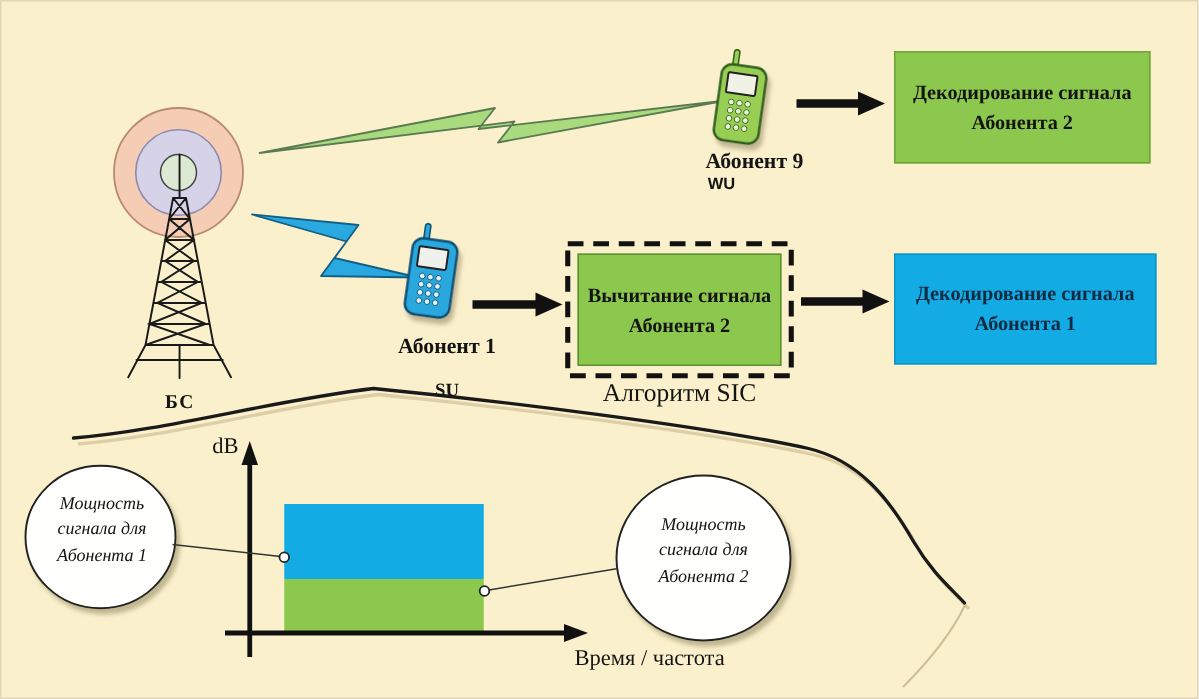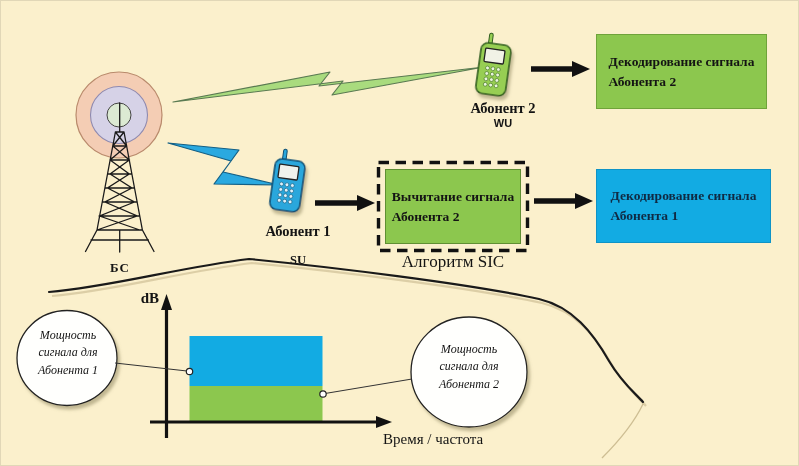--- a/index.html
+++ b/index.html
@@ -9,21 +9,21 @@
     font-family:"Liberation Serif","DejaVu Serif",serif;color:#141414;
   }
   #gfx{position:absolute;left:0;top:0;}
   .lbl{position:absolute;text-align:center;line-height:1.2;white-space:pre-line;}
   .user-name{font-size:14.5px;font-weight:bold;}
   .user-code-sans{font-size:11px;font-weight:bold;font-family:"Liberation Sans","DejaVu Sans",sans-serif;}
   .user-code-serif{font-size:12.5px;font-weight:bold;}
   .bs-label{font-size:13px;font-weight:bold;letter-spacing:1px;}
   .proc-box{
     position:absolute;display:flex;align-items:center;justify-content:center;
-    font-weight:bold;font-size:13.5px;line-height:1.45;
+    text-align:center;font-weight:bold;font-size:13.5px;line-height:1.45;
     white-space:pre-line;box-sizing:border-box;
   }
   .box-green{background:#8CC74E;border:1.5px solid #6FA33A;color:#141414;}
   .box-blue{background:#12ABE3;border:1.5px solid #0E93C6;color:#102a43;}
   .caption{font-size:17px;}
   .axis-label{font-size:15px;}
   .callout-text{font-size:12px;line-height:1.45;font-style:italic;}
 </style>
 </head>
 <body>
@@ -125,39 +125,39 @@
     <ellipse cx="468" cy="371" rx="58" ry="55" fill="#FFFFFD" stroke="#222" stroke-width="1.3" filter="url(#ds)"></ellipse>
 
     <g stroke="#333" stroke-width="1">
       <line x1="114" y1="362" x2="186" y2="370"></line>
       <line x1="324" y1="392.5" x2="411" y2="378"></line>
     </g>
     <circle cx="188.5" cy="370.5" r="3.2" fill="#fff" stroke="#222" stroke-width="1.2"></circle>
     <circle cx="322" cy="393" r="3.2" fill="#fff" stroke="#222" stroke-width="1.2"></circle>
   </svg>
 
-  <div class="lbl user-name" style="left:447px;top:99px;width:110px;">Абонент 2</div>
-  <div class="lbl user-code-sans" style="left:447px;top:116px;width:110px;">WU</div>
+  <div class="lbl user-name" style="left:447px;top:99px;width:110px;">Абонент 9</div>
+  <div class="lbl user-code-sans" style="left:425px;top:116px;width:110px;">WU</div>
 
   <div class="lbl user-name" style="left:242px;top:222px;width:110px;">Абонент 1</div>
   <div class="lbl user-code-serif" style="left:242px;top:252px;width:110px;">SU</div>
 
   <div class="lbl bs-label" style="left:89px;top:259px;width:60px;">БС</div>
 
   <div class="proc-box box-green" style="left:595px;top:33px;width:171px;height:75px;">Декодирование сигнала
 Абонента 2</div>
 
   <div class="proc-box box-green" style="left:384px;top:168px;width:136px;height:75px;border-color:#5F8F33;">Вычитание сигнала
 Абонента 2</div>
   <div class="lbl caption" style="left:377px;top:251px;width:150px;">Алгоритм SIC</div>
 
   <div class="proc-box box-blue" style="left:595px;top:168px;width:175px;height:74px;">Декодирование сигнала
 Абонента 1</div>
 
-  <div class="lbl axis-label" style="left:118px;top:288px;width:40px;text-align:right;font-weight:bold;">dB</div>
+  <div class="lbl axis-label" style="left:118px;top:288px;width:40px;text-align:right;">dB</div>
   <div class="lbl axis-label" style="left:382px;top:429px;width:110px;text-align:left;">Время / частота</div>
 
   <div class="lbl callout-text" style="left:8px;top:326px;width:118px;">Мощность
 сигнала для
 Абонента 1</div>
   <div class="lbl callout-text" style="left:406px;top:340px;width:124px;">Мощность
 сигнала для
 Абонента 2</div>
 
 </div>

